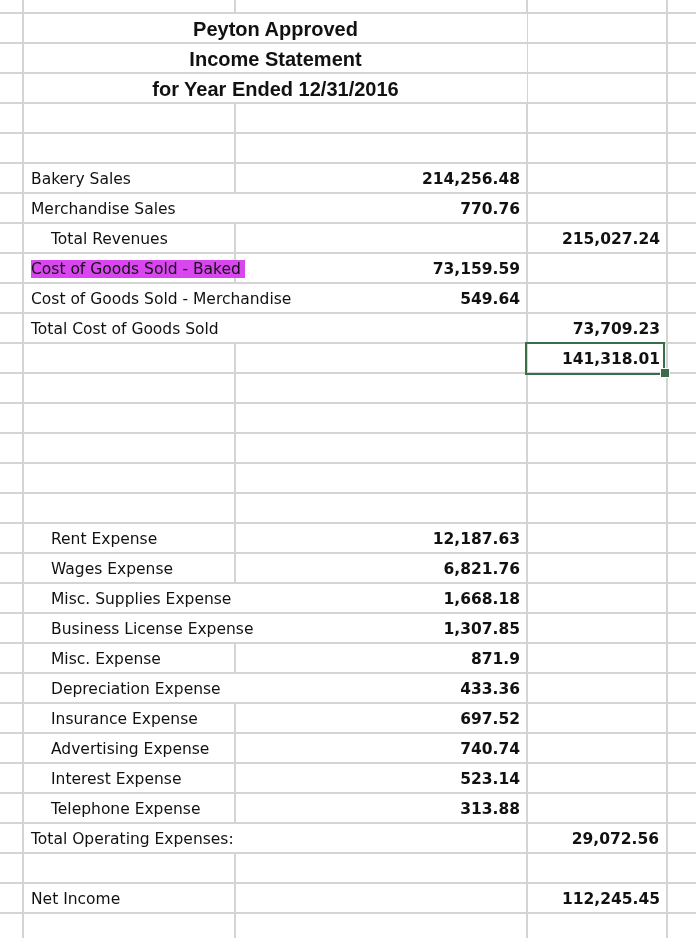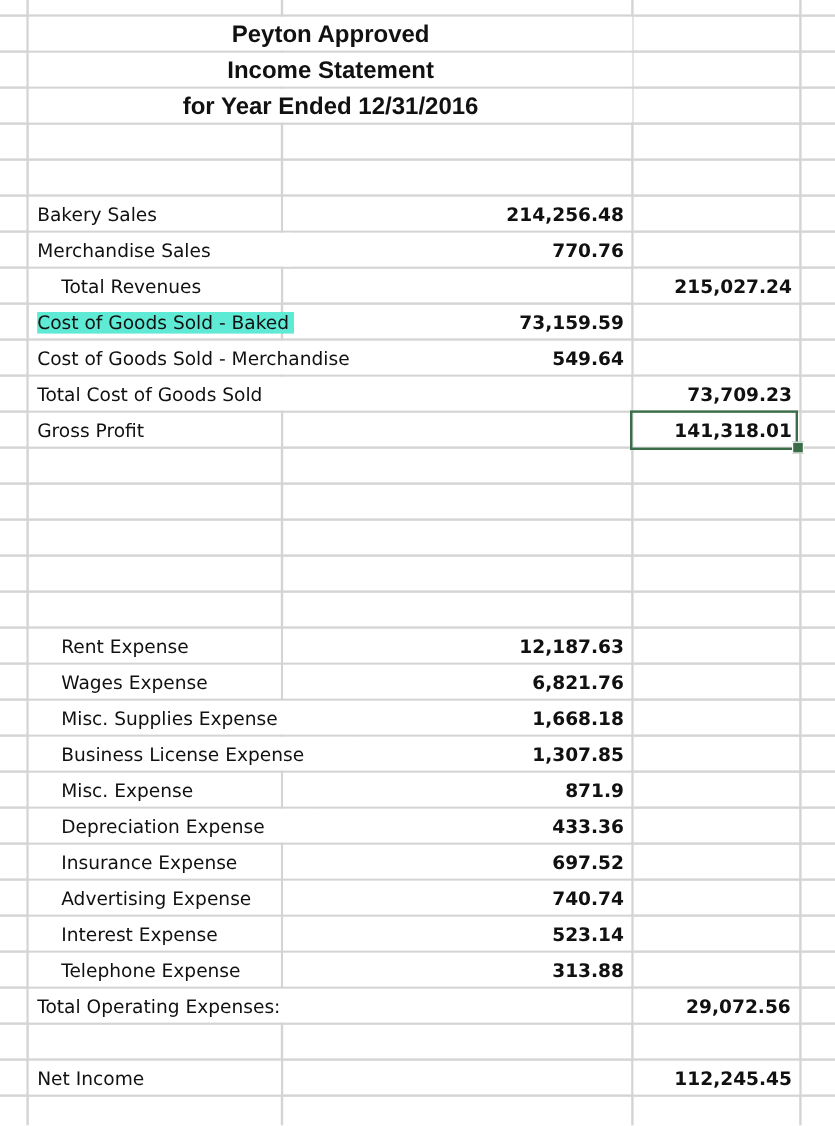--- a/index.html
+++ b/index.html
@@ -70,30 +70,29 @@
 
   <div class="cell lbl" style="left:24px;top:164px;width:210px;height:28px">Bakery Sales</div>
   <div class="cell num" style="left:236px;top:164px;width:290px;height:28px">214,256.48</div>
 
   <div class="cell lbl" style="left:24px;top:194px;width:220px;height:28px">Merchandise Sales</div>
   <div class="cell num" style="left:236px;top:194px;width:290px;height:28px">770.76</div>
 
   <div class="cell ind" style="left:24px;top:224px;width:210px;height:28px">Total Revenues</div>
   <div class="cell num" style="left:528px;top:224px;width:138px;height:28px">215,027.24</div>
 
-  <div class="cell lbl" style="left:24px;top:254px;width:502px;height:28px;background:transparent"><span style="background:#5eead4;padding-right:4px">Cost of Goods Sold - Baked</span></div>
+  <div class="cell lbl" style="left:24px;top:254px;width:502px;height:28px;background:transparent"><span style="background:#d946ef;padding-right:4px">Cost of Goods Sold - Baked</span></div>
   <div class="cell num" style="left:236px;top:254px;width:290px;height:28px;background:transparent">73,159.59</div>
 
   <div class="cell lbl" style="left:24px;top:284px;width:300px;height:28px">Cost of Goods Sold - Merchandise</div>
   <div class="cell num" style="left:324px;top:284px;width:202px;height:28px">549.64</div>
 
   <div class="cell lbl" style="left:24px;top:314px;width:502px;height:28px">Total Cost of Goods Sold</div>
   <div class="cell num" style="left:528px;top:314px;width:138px;height:28px">73,709.23</div>
 
-  <div class="cell lbl" style="left:24px;top:344px;width:210px;height:28px">Gross Profit</div>
   <div class="cell num" style="left:528px;top:344px;width:138px;height:28px">141,318.01</div>
 
 
   <div class="cell ind" style="left:24px;top:524px;width:210px;height:28px">Rent Expense</div>
   <div class="cell num" style="left:236px;top:524px;width:290px;height:28px">12,187.63</div>
 
   <div class="cell ind" style="left:24px;top:554px;width:210px;height:28px">Wages Expense</div>
   <div class="cell num" style="left:236px;top:554px;width:290px;height:28px">6,821.76</div>
 
   <div class="cell ind" style="left:24px;top:584px;width:260px;height:28px">Misc. Supplies Expense</div>

